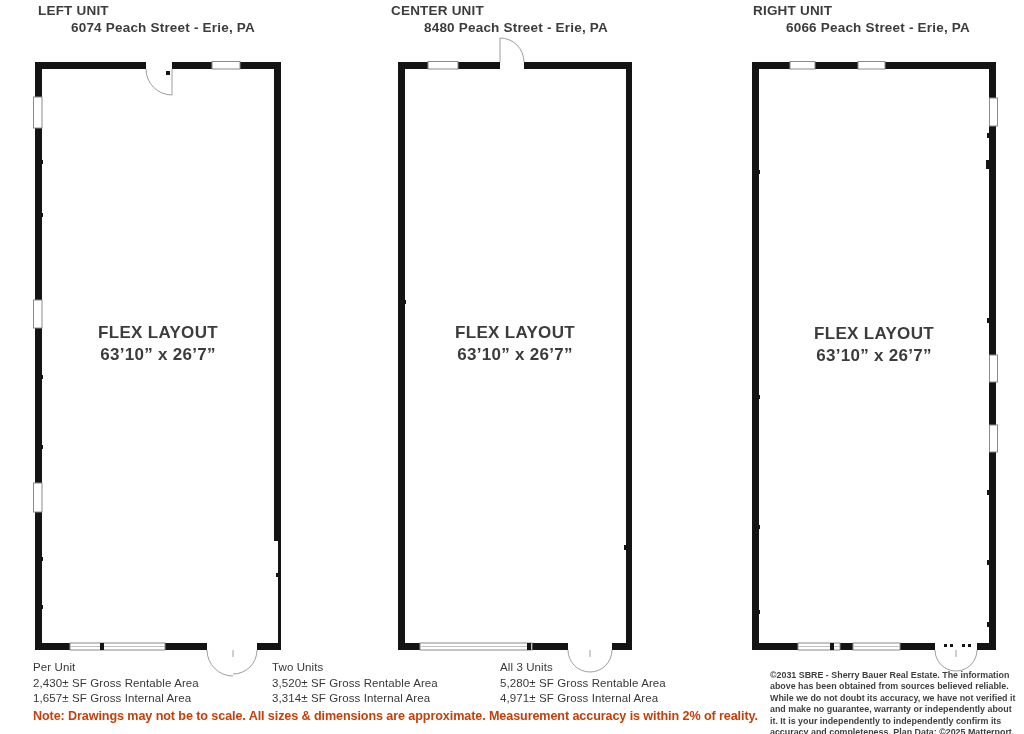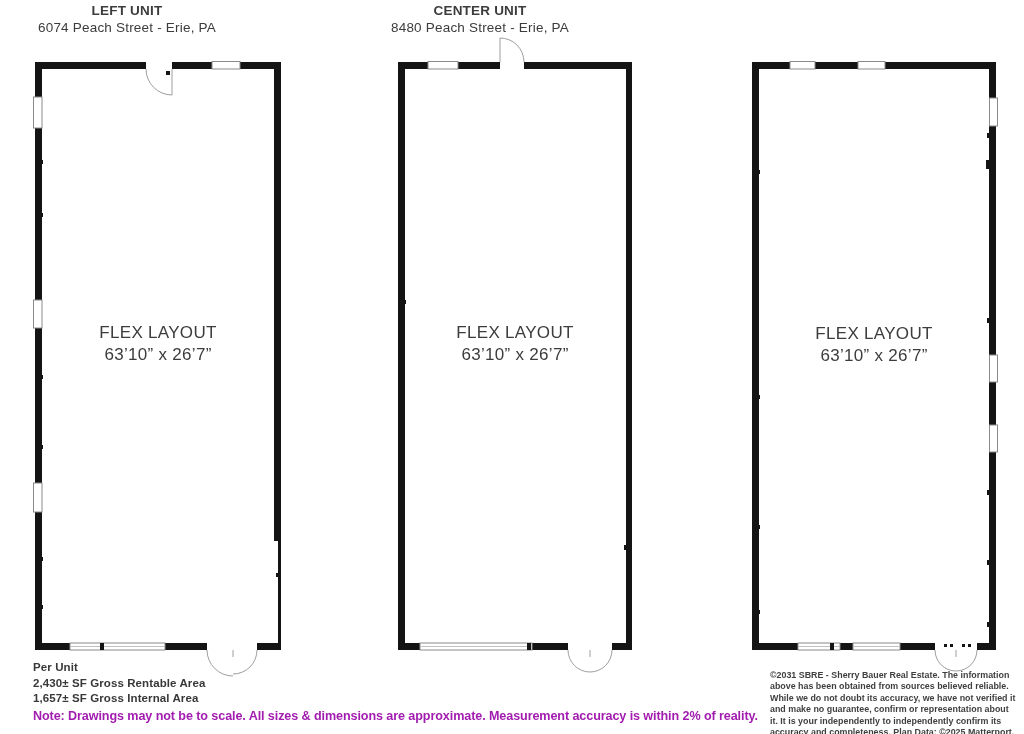--- a/index.html
+++ b/index.html
@@ -1,39 +1,43 @@
 <!DOCTYPE html>
 <html><head>
 <meta charset="utf-8">
 <style>
   html,body{margin:0;padding:0;background:#ffffff;}
   #canvas{
     position:relative;width:1024px;height:734px;background:#ffffff;overflow:hidden;
     font-family:"Liberation Sans", sans-serif;color:#3a3a3a;
   }
-  .unit-header{position:absolute;top:2px;line-height:17px;font-size:13.5px;font-weight:bold;color:#3c3c3c;letter-spacing:.2px;text-align:center;}
-  .unit-header .addr{font-weight:normal;}
+  .unit-header{position:absolute;top:2px;line-height:17px;font-size:13.5px;font-weight:bold;color:#3c3c3c;letter-spacing:.2px;}
+  .unit-header .addr{font-weight:bold;margin-left:33px;}
   svg{position:absolute;left:0;top:0;}
-  .flex-label{position:absolute;width:220px;text-align:center;font-size:17px;font-weight:normal;color:#3c3c3c;line-height:22px;letter-spacing:.3px;}
-  .stats{position:absolute;top:660px;font-size:11.5px;font-weight:bold;color:#383838;line-height:15.5px;letter-spacing:.1px;}
+  .flex-label{position:absolute;width:220px;text-align:center;font-size:17px;font-weight:bold;color:#3c3c3c;line-height:22px;letter-spacing:.3px;}
+  .stats{position:absolute;top:660px;font-size:11.5px;font-weight:normal;color:#383838;line-height:15.5px;letter-spacing:.1px;}
   .disclaimer{position:absolute;left:770px;top:670px;width:252px;font-size:8.9px;font-weight:bold;color:#3f3f3f;line-height:11.4px;}
-  .note{position:absolute;left:33px;top:709px;font-size:12.6px;font-weight:bold;color:#a21caf;letter-spacing:-0.1px;}
+  .note{position:absolute;left:33px;top:709px;font-size:12.6px;font-weight:bold;color:#c2410c;letter-spacing:-0.1px;}
 </style>
 </head>
 <body>
 
 <div id="canvas">
 
   <div class="unit-header" style="left:38px">
     <div>LEFT UNIT</div>
     <div class="addr">6074 Peach Street - Erie, PA</div>
   </div>
   <div class="unit-header" style="left:391px">
     <div>CENTER UNIT</div>
     <div class="addr">8480 Peach Street - Erie, PA</div>
+  </div>
+  <div class="unit-header" style="left:753px">
+    <div>RIGHT UNIT</div>
+    <div class="addr">6066 Peach Street - Erie, PA</div>
   </div>
 
   <svg width="1024" height="734" viewBox="0 0 1024 734">
 
     <g>
       <g fill="#141414" shape-rendering="crispEdges">
 
         <rect x="35" y="62" width="111" height="7"></rect>
         <rect x="172" y="62" width="40" height="7"></rect>
         <rect x="240" y="62" width="41" height="7"></rect>
@@ -182,25 +186,35 @@
   <div class="flex-label" style="left:764px;top:323px">
     <div>FLEX LAYOUT</div>
     <div>63’10” x 26’7”</div>
   </div>
 
   <div class="stats" style="left:33px">
     <div>Per Unit</div>
     <div>2,430± SF Gross Rentable Area</div>
     <div>1,657± SF Gross Internal Area</div>
   </div>
+  <div class="stats" style="left:272px">
+    <div>Two Units</div>
+    <div>3,520± SF Gross Rentable Area</div>
+    <div>3,314± SF Gross Internal Area</div>
+  </div>
+  <div class="stats" style="left:500px">
+    <div>All 3 Units</div>
+    <div>5,280± SF Gross Rentable Area</div>
+    <div>4,971± SF Gross Internal Area</div>
+  </div>
 
   <div class="disclaimer">
     <div>©2031 SBRE - Sherry Bauer Real Estate. The information</div>
     <div>above has been obtained from sources believed reliable.</div>
     <div>While we do not doubt  its accuracy, we have not verified it</div>
-    <div>and make no guarantee, confirm or representation about</div>
+    <div>and make no guarantee, warranty or independently about</div>
     <div>it. It is your independently to independently confirm its</div>
     <div>accuracy and completeness. Plan Data: ©2025 Matterport.</div>
   </div>
 
   <div class="note">Note: Drawings may not be to scale. All sizes &amp; dimensions are approximate. Measurement accuracy is within 2% of reality.</div>
 
 </div>
 
 </body></html>

